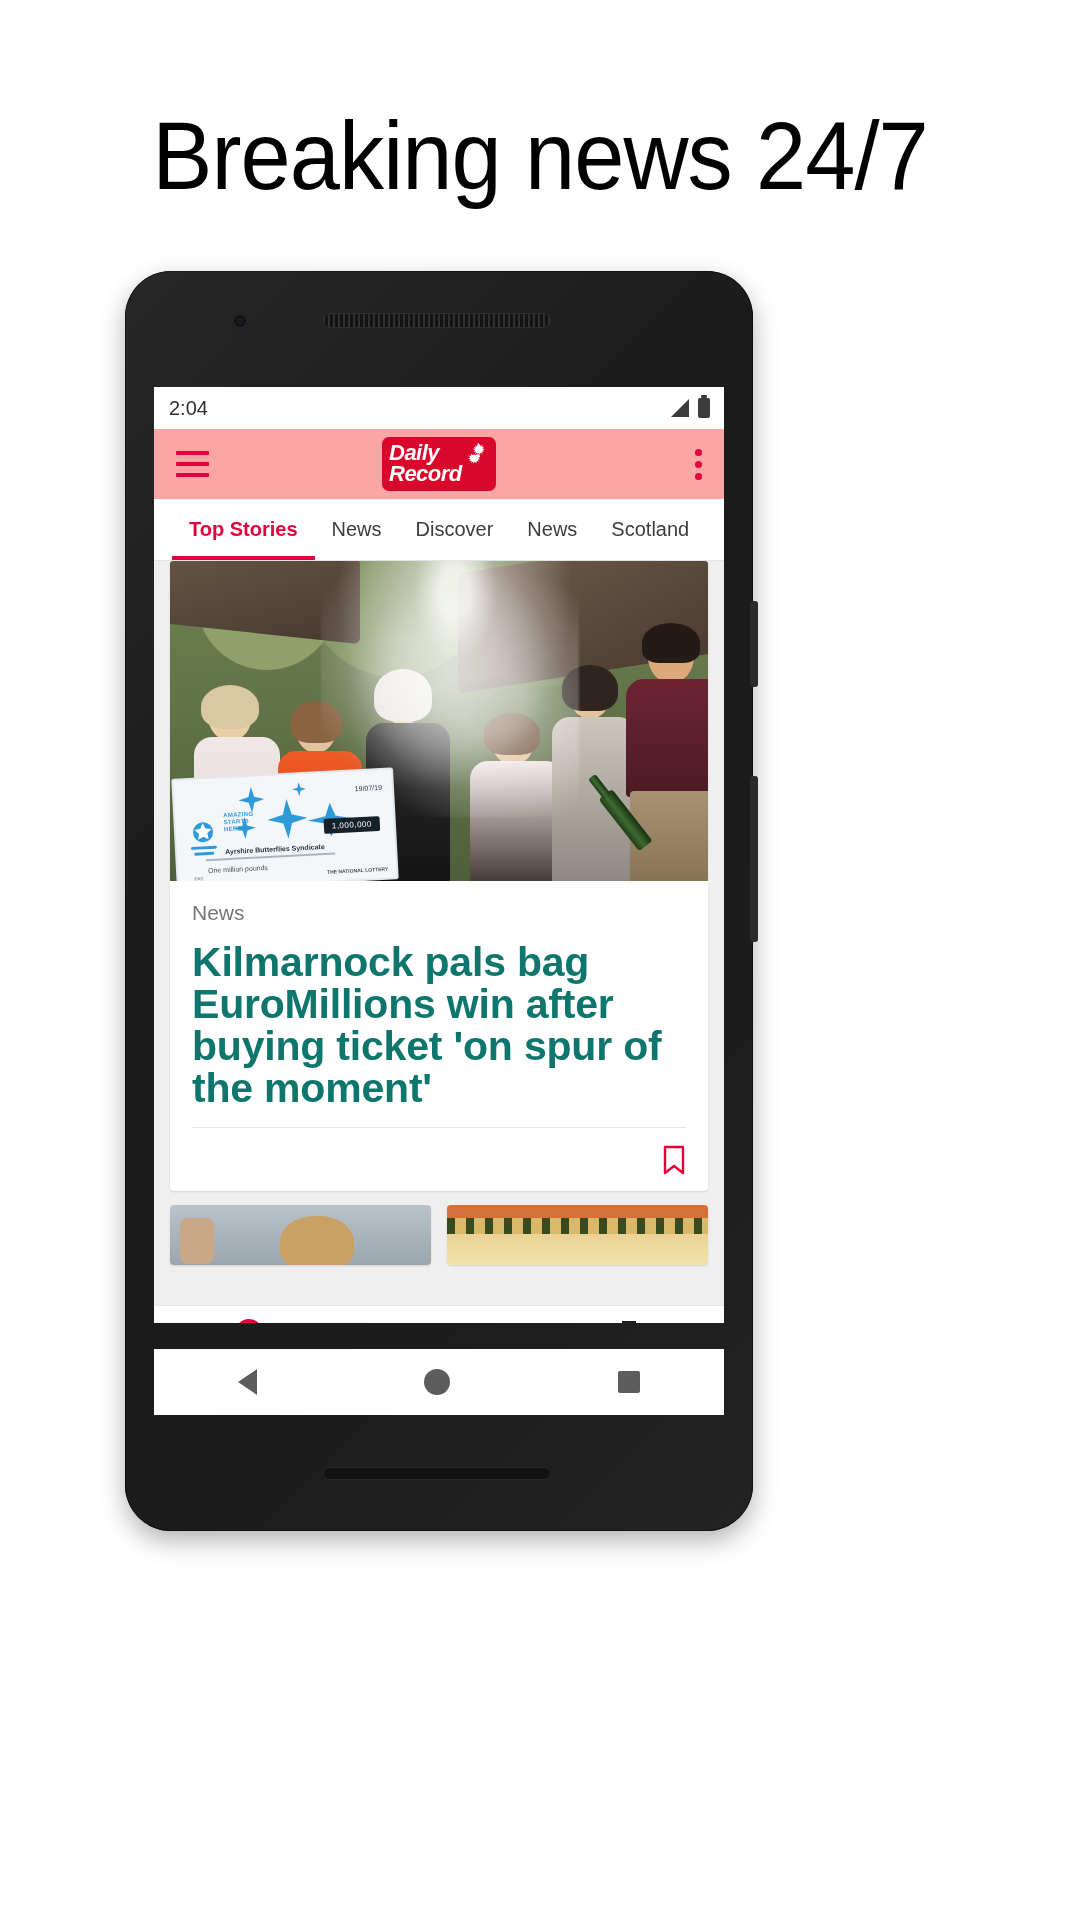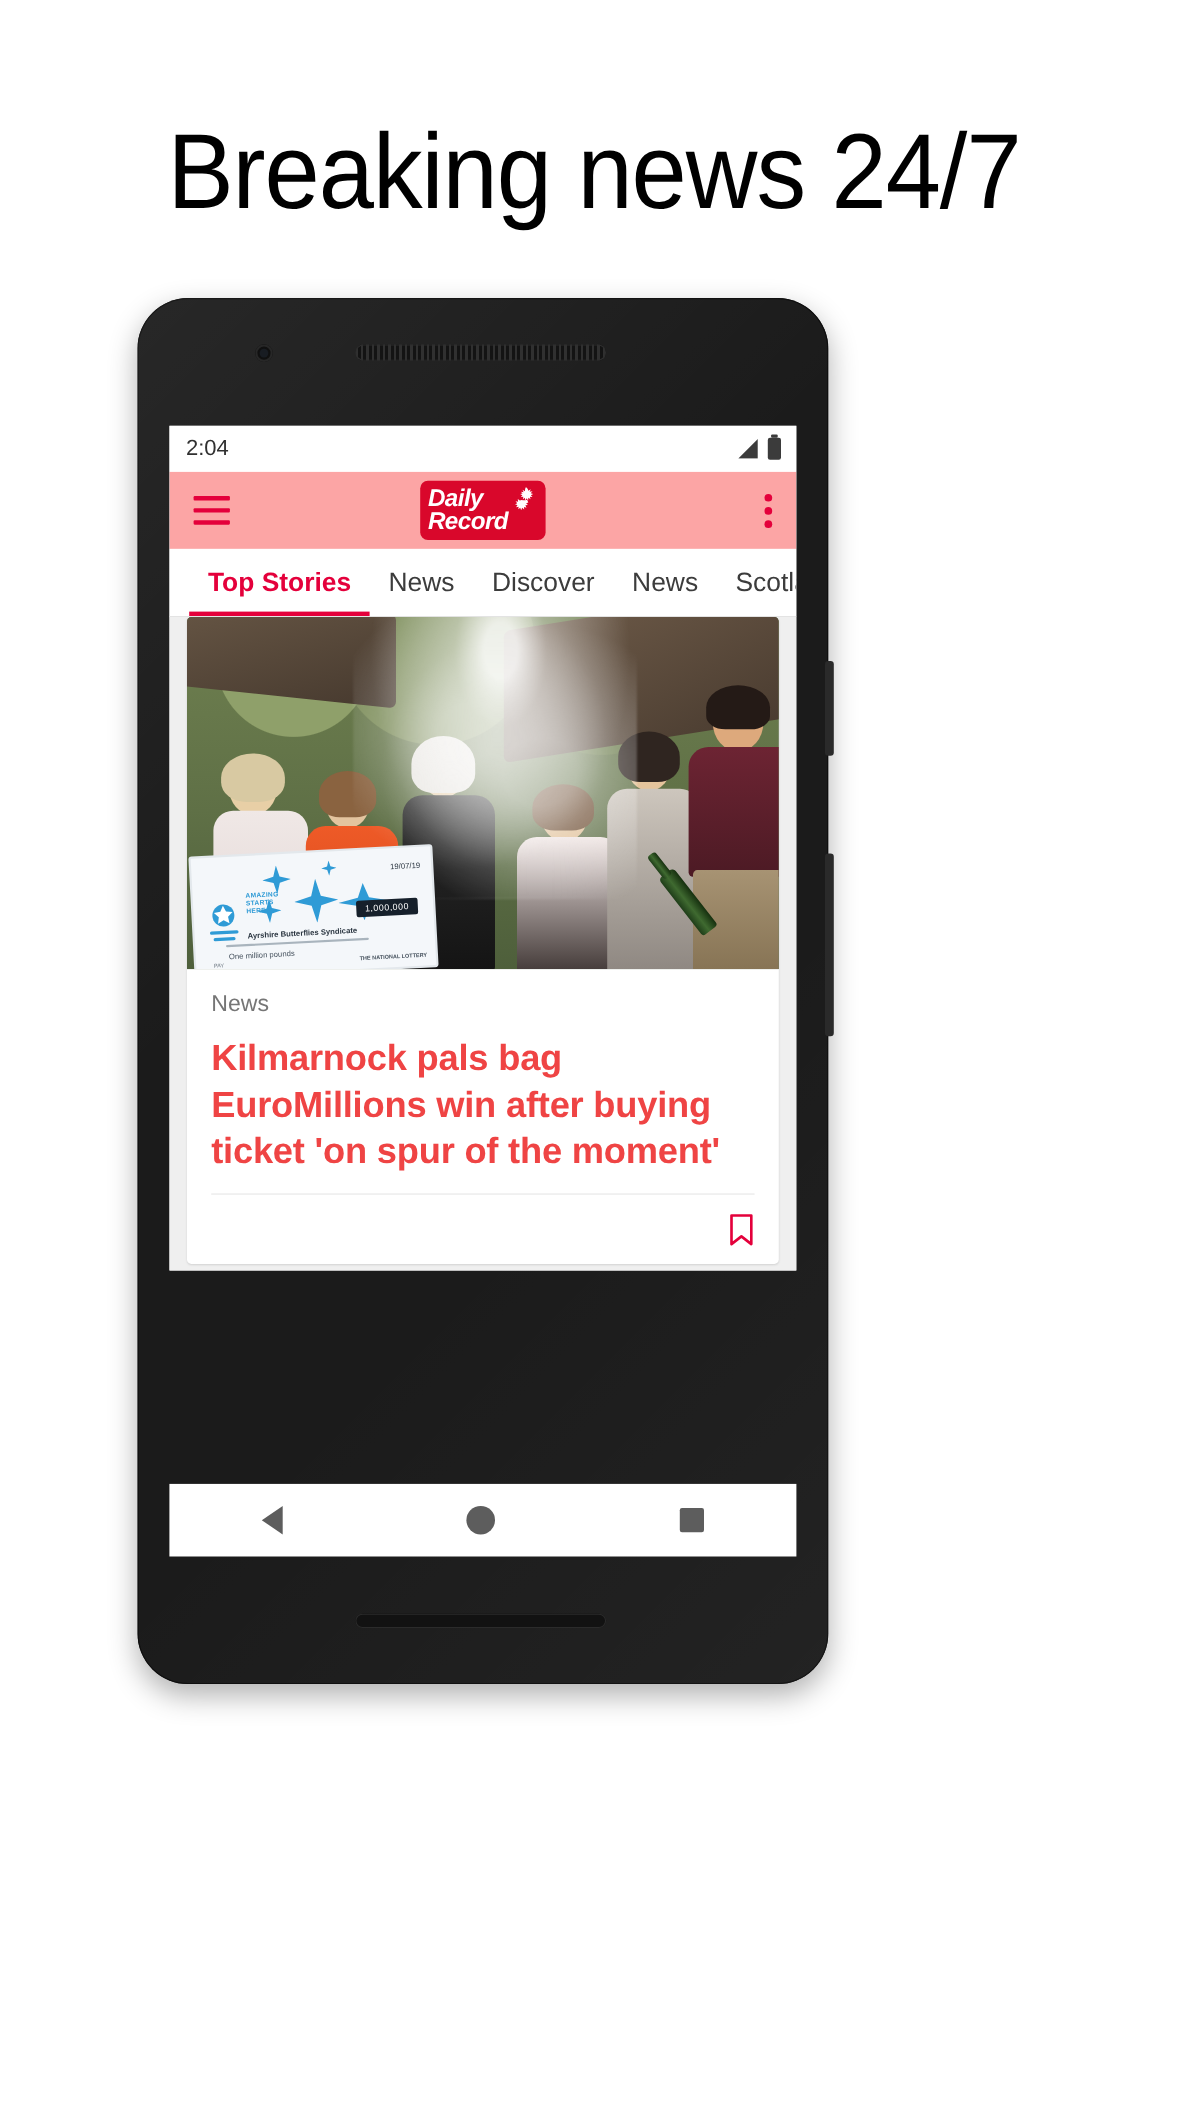--- a/index.html
+++ b/index.html
@@ -64,21 +64,21 @@
   }
   .speaker-bottom{
     position:absolute; left:198px; top:1196px; width:228px; height:13px;
     border-radius:7px; background:#121212;
     box-shadow:inset 0 0 0 1px #2b2b2b;
   }
 
   
   .screen{
     position:absolute; left:29px; top:116px;
-    width:570px; height:768px;
+    width:570px; height:936px;
     background:#ffffff; overflow:hidden;
   }
 
   
   .statusbar{
     height:42px; background:#fff; display:flex; align-items:center;
     padding:0 14px 0 15px; color:#3b3b3b;
   }
   .status-time{ font-size:20px; color:#303030; }
   .status-right{ margin-left:auto; display:flex; align-items:center; gap:9px; }
@@ -123,21 +123,21 @@
   .kebab i{ width:7px; height:7px; border-radius:50%; background:#e4003b; display:block; }
 
   
   .tabs{
     height:62px; background:#fff; display:flex; align-items:stretch;
     padding-left:18px; border-bottom:1px solid #e3e3e3; overflow:hidden;
     position:relative;
   }
   .tab{
     display:flex; align-items:center; padding:0 17px;
-    font-size:24px; color:#3c3c3c; white-space:nowrap; cursor:pointer;
+    font-size:20px; color:#3c3c3c; white-space:nowrap; cursor:pointer;
     position:relative;
   }
   .tab.active{ color:#e4003b; font-weight:bold; }
   .tab.active::after{
     content:""; position:absolute; left:0; right:0; bottom:0; height:4px;
     background:#e4003b;
   }
 
   
   .feed{
@@ -208,21 +208,21 @@
   }
   .ph-bottle::after{
     content:""; position:absolute; left:4px; top:-22px; width:9px; height:26px;
     background:linear-gradient(90deg,#1f3d19,#3f6a30 45%,#16300f); border-radius:3px;
   }
 
   .card-body{ padding:20px 22px 0 22px; }
   .card-kicker{ font-size:21px; color:#767676; margin-bottom:16px; }
   .card-headline{
     font-family:"Liberation Sans Narrow","Liberation Sans",sans-serif;
-    font-size:33px; line-height:42px; font-weight:bold; color:#ef4444;
+    font-size:41px; line-height:42px; font-weight:bold; color:#0f766e;
     letter-spacing:-0.2px;
   }
   .card-foot{
     margin:18px 22px 0 22px; border-top:1px solid #e6e6e6;
     height:64px; display:flex; align-items:center; justify-content:flex-end;
   }
   .bookmark-ico{ width:24px; height:30px; cursor:pointer; }
 
   .mini-row{ display:flex; gap:16px; padding:14px 16px 0 16px; }
   .mini-card{

